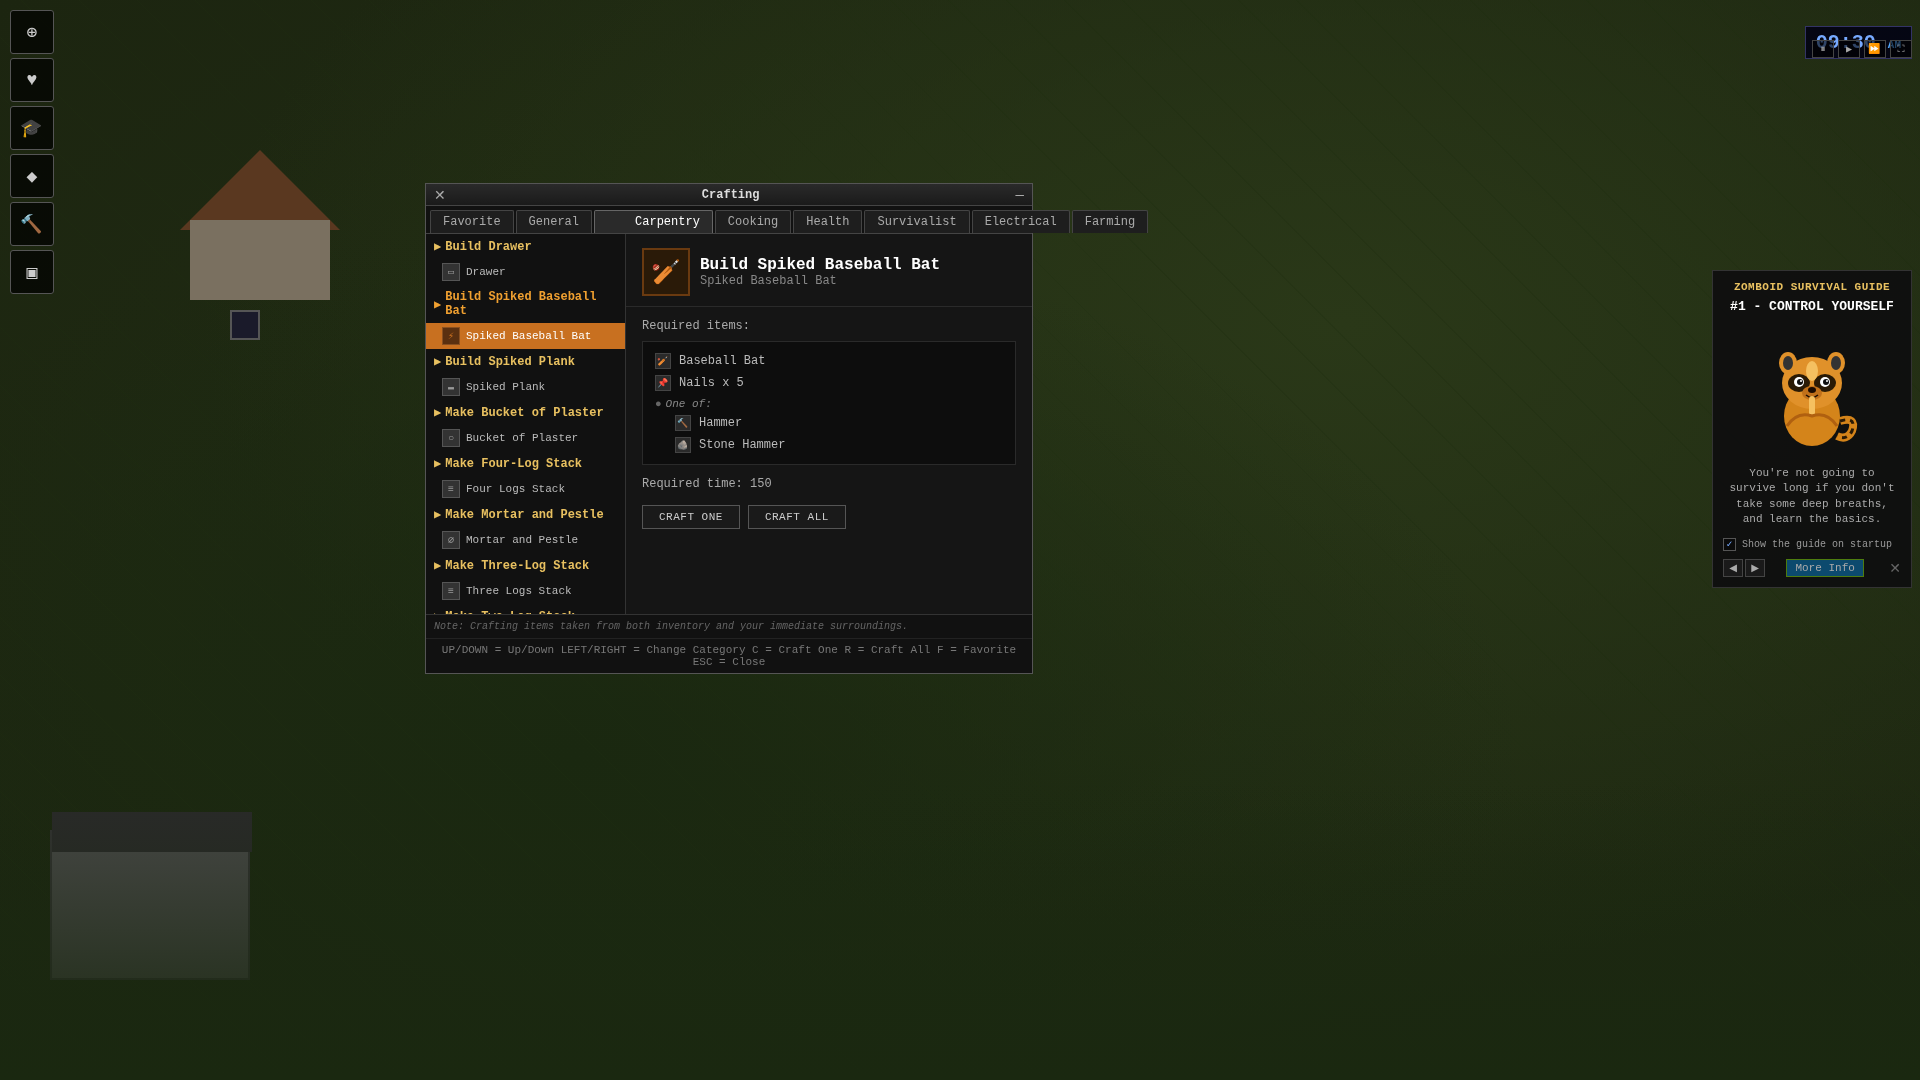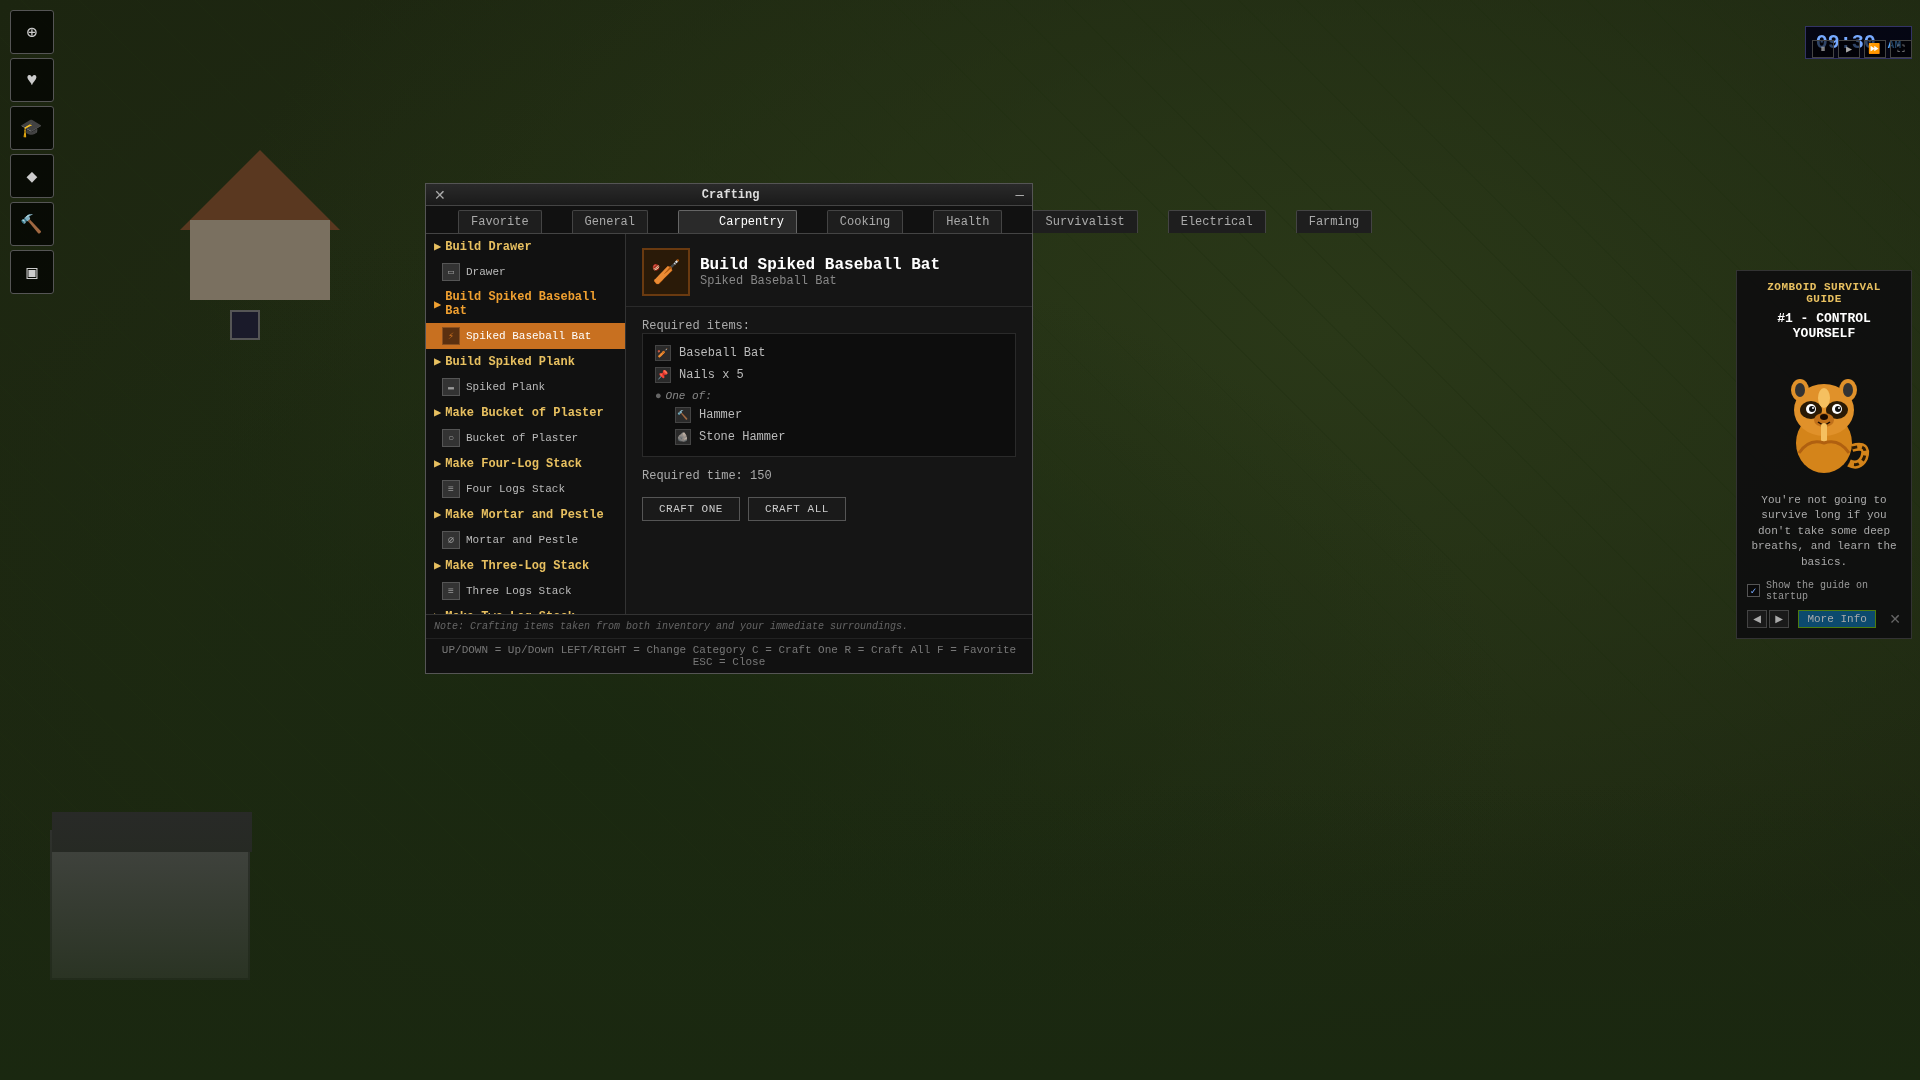--- a/index.html
+++ b/index.html
@@ -203,21 +203,20 @@
 
     .tab {
       padding: 4px 12px;
       color: #aaa;
       font-size: 12px;
       cursor: pointer;
       background: #1e1e1e;
       border: 1px solid #444;
       border-bottom: none;
       border-radius: 2px 2px 0 0;
-      margin-left: 28px;
     }
     .tab.active {
       background: #2a2a2a;
       color: #fff;
       border-color: #666;
       padding-left: 40px;
     }
 
     .crafting-name-filter {
       display: flex;
@@ -366,20 +365,21 @@
 
     .recipe-detail-content {
       flex: 1;
       padding: 12px 16px;
       overflow-y: auto;
     }
 
     .required-items-label {
       color: #aaa;
       font-size: 12px;
+      margin-bottom: 8px;
     }
 
     .ingredients-box {
       background: #0d0d0d;
       border: 1px solid #2a2a2a;
       padding: 8px 12px;
       margin-bottom: 12px;
     }
 
     .ingredient-row {
@@ -460,21 +460,21 @@
       color: #777;
       font-size: 11px;
       text-align: center;
     }
 
     
     .guide-panel {
       position: absolute;
       top: 270px;
       right: 8px;
-      width: 176px;
+      width: 200px;
       background: rgba(15,15,15,0.95);
       border: 1px solid #333;
       z-index: 100;
       padding: 10px;
     }
 
     .guide-title {
       color: #e8c060;
       font-size: 11px;
       font-weight: bold;

